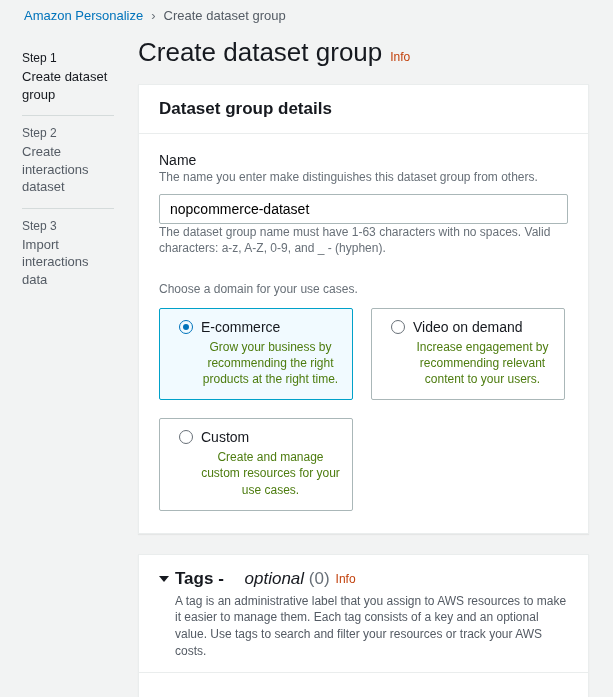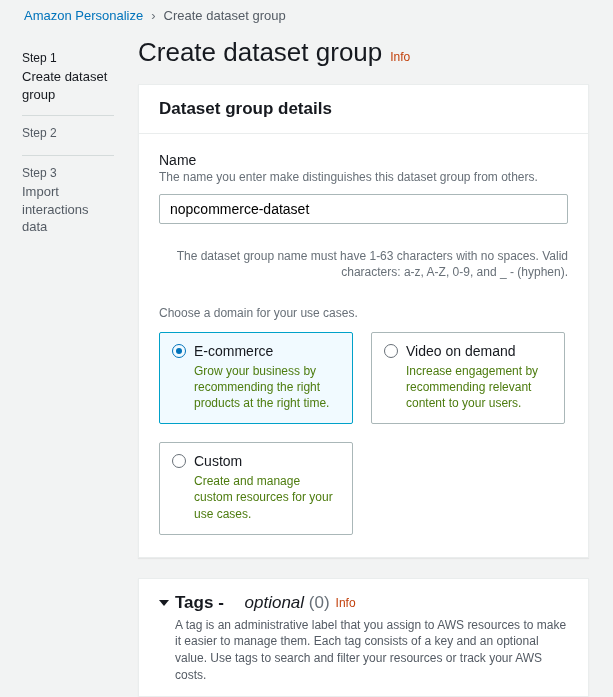--- a/index.html
+++ b/index.html
@@ -43,37 +43,38 @@
   }
   .panel-header {
     padding: 14px 20px;
     font-size: 17px;
     font-weight: 700;
     border-bottom: 1px solid #eaeded;
   }
   .panel-body { padding: 18px 20px 22px 20px; }
   .field-label { font-size: 14px; margin-bottom: 2px; }
   .field-desc { font-size: 12px; color: #687078; margin-bottom: 8px; line-height: 1.3; }
-  .field-hint { font-size: 12px; color: #687078; margin-top: 24px; line-height: 1.35; text-align: right; }
+  .field-hint { font-size: 12px; color: #687078; margin-top: 0; line-height: 1.35; }
   input[type=text] {
     width: 100%;
     padding: 6px 10px;
     font-size: 14px;
     border: 1px solid #aab7b8;
     border-radius: 2px;
   }
   .section-gap { height: 26px; }
   .domain-cards { display: flex; gap: 18px; flex-wrap: wrap; margin-top: 10px; }
   .domain-card {
     border: 1px solid #aab7b8;
     border-radius: 2px;
-    padding: 10px 12px 12px 12px;
+    padding: 10px 12px 12px 19px;
     width: 194px;
     cursor: pointer;
     background: #fff;
+    text-align: center;
   }
   .domain-card.selected {
     border: 1px solid #00a1c9;
     background: #f1faff;
   }
   .dc-head { display: flex; align-items: center; gap: 8px; margin-bottom: 4px; }
   .radio {
     width: 14px; height: 14px; border-radius: 50%;
     border: 1px solid #687078; display: inline-flex; align-items: center; justify-content: center;
     flex-shrink: 0;
@@ -110,20 +111,21 @@
 </div>
 
 <div class="layout">
   <nav class="sidebar">
     <div class="side-step active">
       <div class="side-label">Step 1</div>
       <div class="side-title">Create dataset group</div>
     </div>
     <div class="side-step">
       <div class="side-label">Step 2</div>
+      <div class="side-title">Create interactions dataset</div>
     </div>
     <div class="side-step">
       <div class="side-label">Step 3</div>
       <div class="side-title">Import interactions data</div>
     </div>
   </nav>
 
   <main class="main">
     <h1>
       <span>Create dataset group</span>

